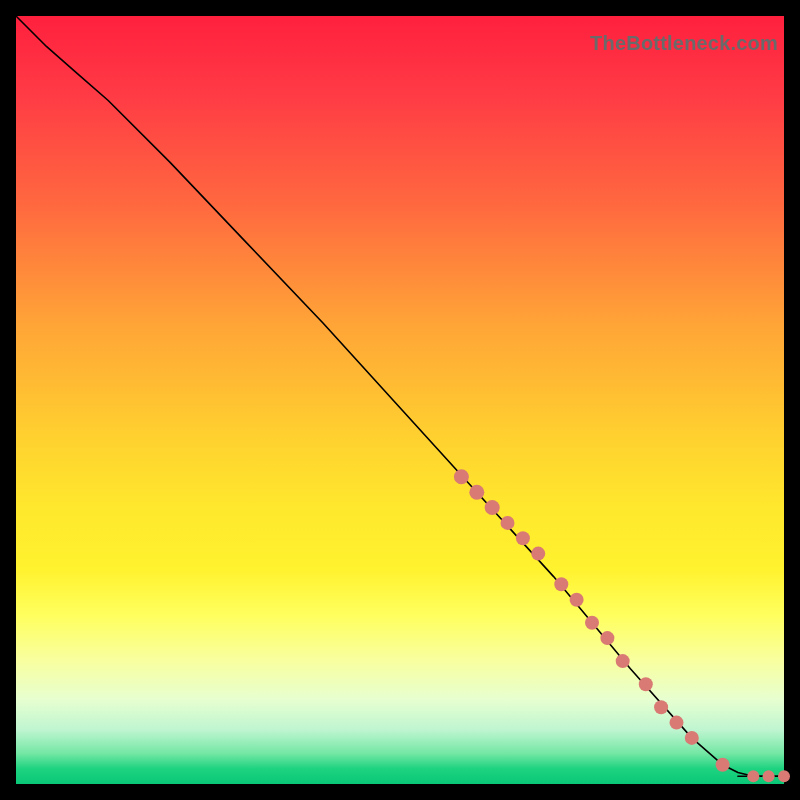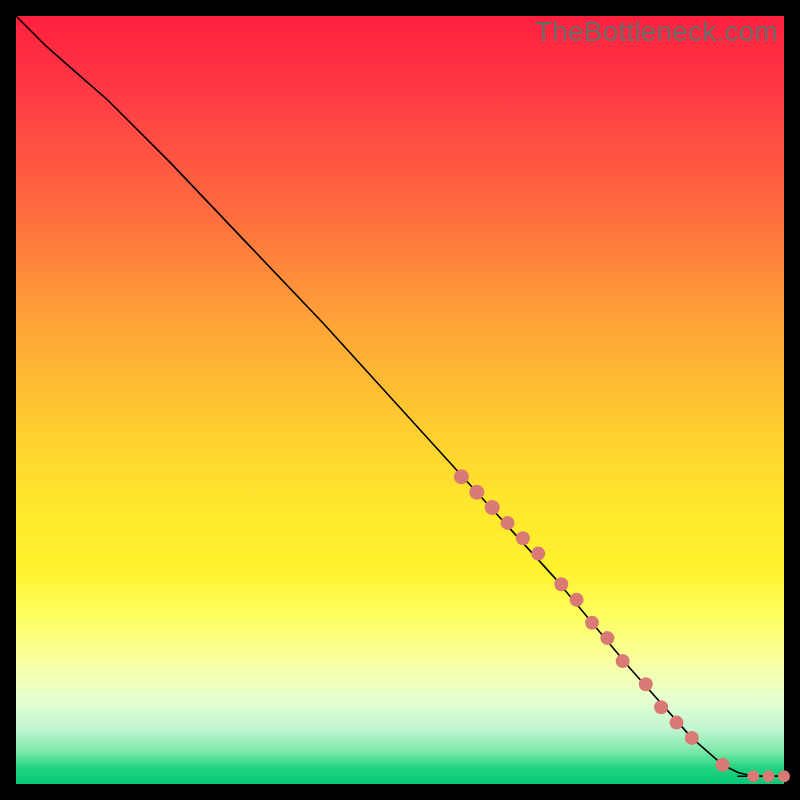--- a/index.html
+++ b/index.html
@@ -30,25 +30,25 @@
       #f8ffa0 84%,
       #e7ffd0 89%,
       #bef5d0 93%,
       #74e7a4 96%,
       #1ed380 98%,
       #09c777 100%
     );
   }
   .watermark {
     position: absolute;
-    top: 0;
+    top: 16px;
     right: 6px;
     font-family: Arial, Helvetica, sans-serif;
-    font-size: 28px;
-    font-weight: 400;
+    font-size: 20px;
+    font-weight: 700;
     color: #6a6a6a;
     letter-spacing: 0.2px;
     pointer-events: none;
   }
   svg.curve {
     position: absolute;
     inset: 0;
     width: 100%;
     height: 100%;
     overflow: visible;

